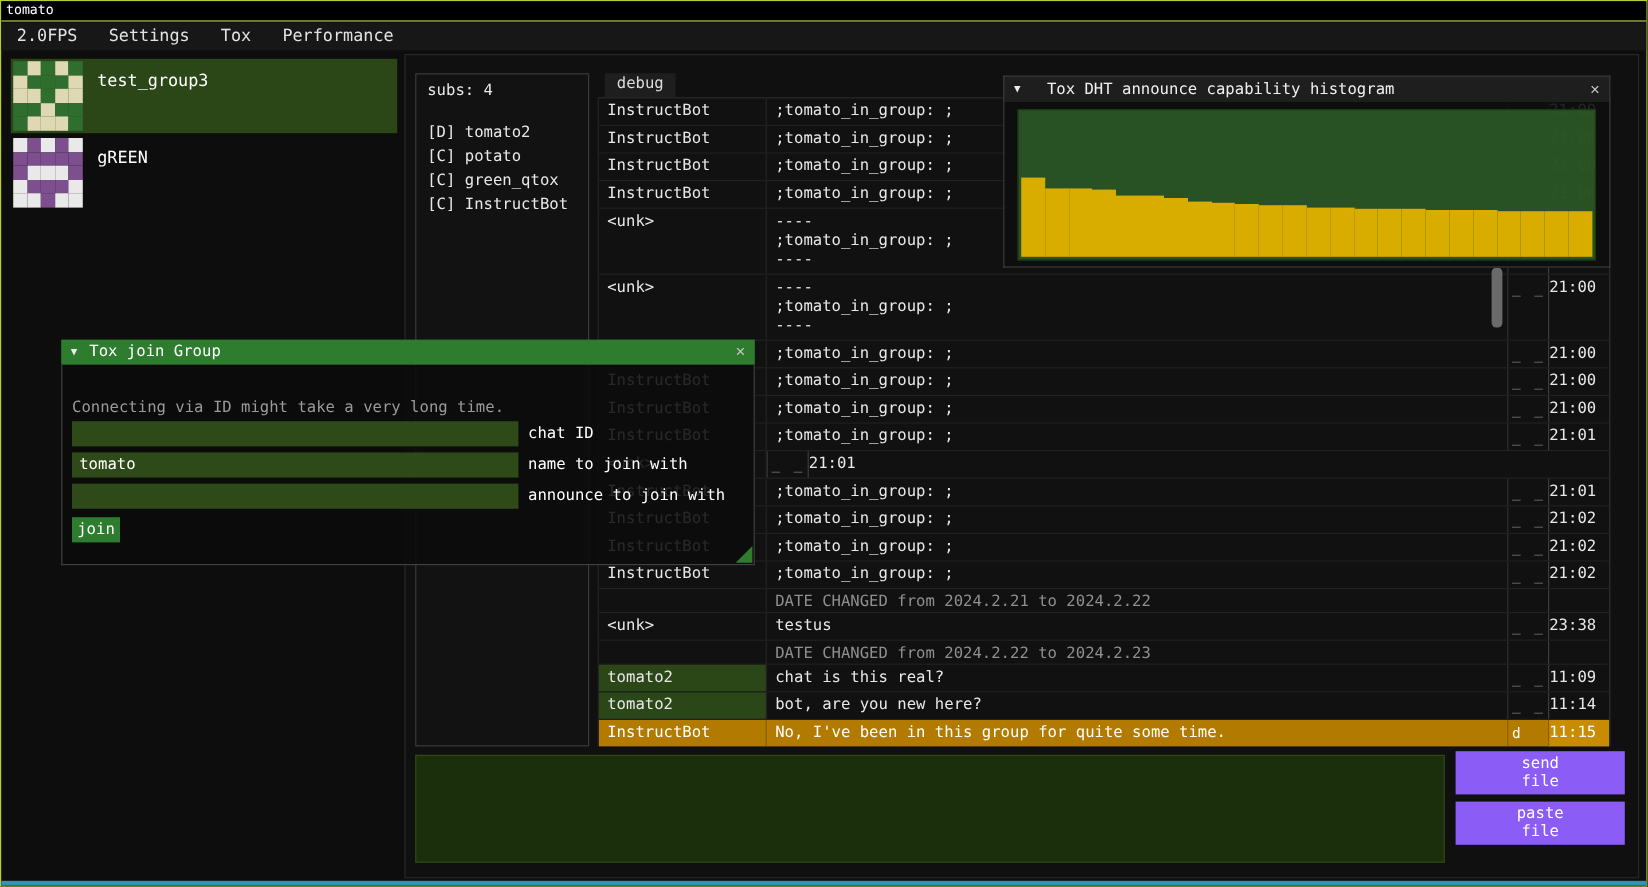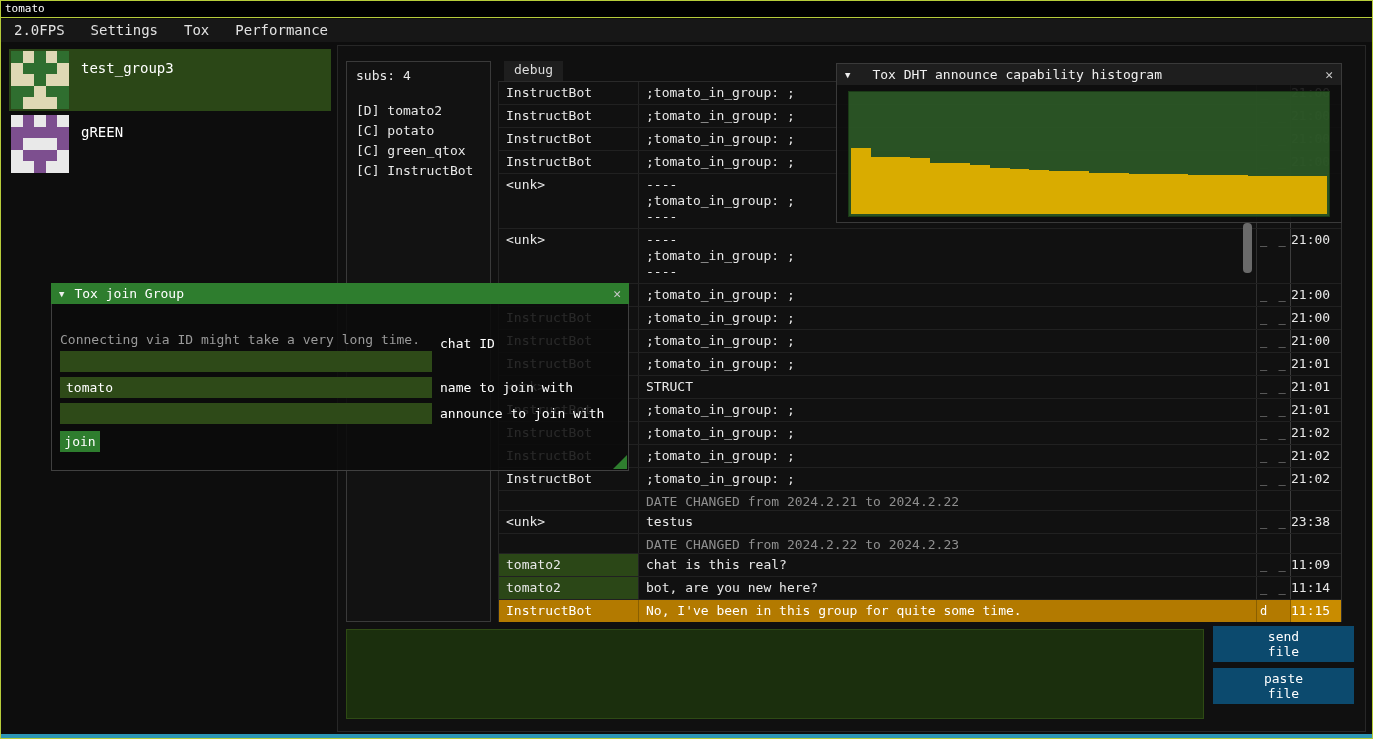--- a/index.html
+++ b/index.html
@@ -46,21 +46,21 @@
   .crow.highlight .cell-flags { color:#fff; border-left-color:#8a5f00; }
   .crow.highlight .cell-time { background:#c98c00; border-left-color:#8a5f00; }
   .crow.highlight .cell-name { border-right-color:#8a5f00; }
 
   .scroll-thumb { position:absolute; left:1242px; top:222px; width:9px; height:50px;
     background:#6a6a6a; border-radius:4px; z-index:5; }
 
   .composer { position:absolute; left:345px; top:628px; width:858px; height:90px;
     background:#1b2f0d; border:1px solid #2e4a14; color:#e8e8e8;
     font-family:"DejaVu Sans Mono", monospace; font-size:13px; resize:none; padding:4px 6px; }
-  .file-btn { position:absolute; left:1212px; width:141px; height:36px; background:#0c4a6e;
+  .file-btn { position:absolute; left:1212px; width:141px; height:36px; background:#8b5cf6;
     color:#fff; display:flex; align-items:center; justify-content:center; text-align:center;
     white-space:pre-line; line-height:15px; cursor:pointer; }
   #send-btn { top:625px; } #paste-btn { top:667px; }
 
   .histwin { position:absolute; left:835px; top:62px; width:506px; height:160px; z-index:20; }
   .hist-title { height:22px; background:#1e1e1e; display:flex; align-items:center;
     padding:0 8px; color:#f0f0f0; border:1px solid #3a3a3a; border-bottom:none; }
   .hist-body { position:relative; height:138px; background:rgba(14,14,14,0.90);
     border:1px solid #3a3a3a; border-top:none; }
   .plot { position:absolute; left:11px; top:6px; width:482px; height:126px;
@@ -240,21 +240,20 @@
         <div class="cell-time">21:00</div>
       </div>
       <div class="crow" style="height: 23px;">
         <div class="cell-name">InstructBot</div>
         <div class="cell-msg">;tomato_in_group: ;</div>
         <div class="cell-flags">_ _</div>
         <div class="cell-time">21:01</div>
       </div>
       <div class="crow" style="height: 23px;">
         <div class="cell-name">&lt;unk&gt;</div>
-        <div class="cell-msg">STRUCT</div>
         <div class="cell-flags">_ _</div>
         <div class="cell-time">21:01</div>
       </div>
       <div class="crow" style="height: 23px;">
         <div class="cell-name">InstructBot</div>
         <div class="cell-msg">;tomato_in_group: ;</div>
         <div class="cell-flags">_ _</div>
         <div class="cell-time">21:01</div>
       </div>
       <div class="crow" style="height: 23px;">
@@ -361,21 +360,21 @@
     <div class="popup-title">
       <span class="collapse-arrow">▼</span>
       <span class="title-text">Tox join Group</span>
       <span class="close-x">✕</span>
     </div>
     <div class="popup-body">
       <div class="info-line" style="top:28px">Connecting via ID might take a very long time.</div>
       <div class="join-btn">join</div>
       <div class="resize-grip"></div>
     <input class="field-input" type="text" style="top: 47px;">
-        <div class="field-label" style="top: 29px;">chat ID</div>
+        <div class="field-label" style="top: 47px;">chat ID</div>
         <input class="field-input" type="text" value="tomato" style="top: 73px;">
         <div class="field-label" style="top: 73px;">name to join with</div>
         <input class="field-input" type="text" style="top: 99px;">
         <div class="field-label" style="top: 99px;">announce to join with</div>
       </div>
   </div>
 
   <div class="wm-strip"></div>
 </div>
 

